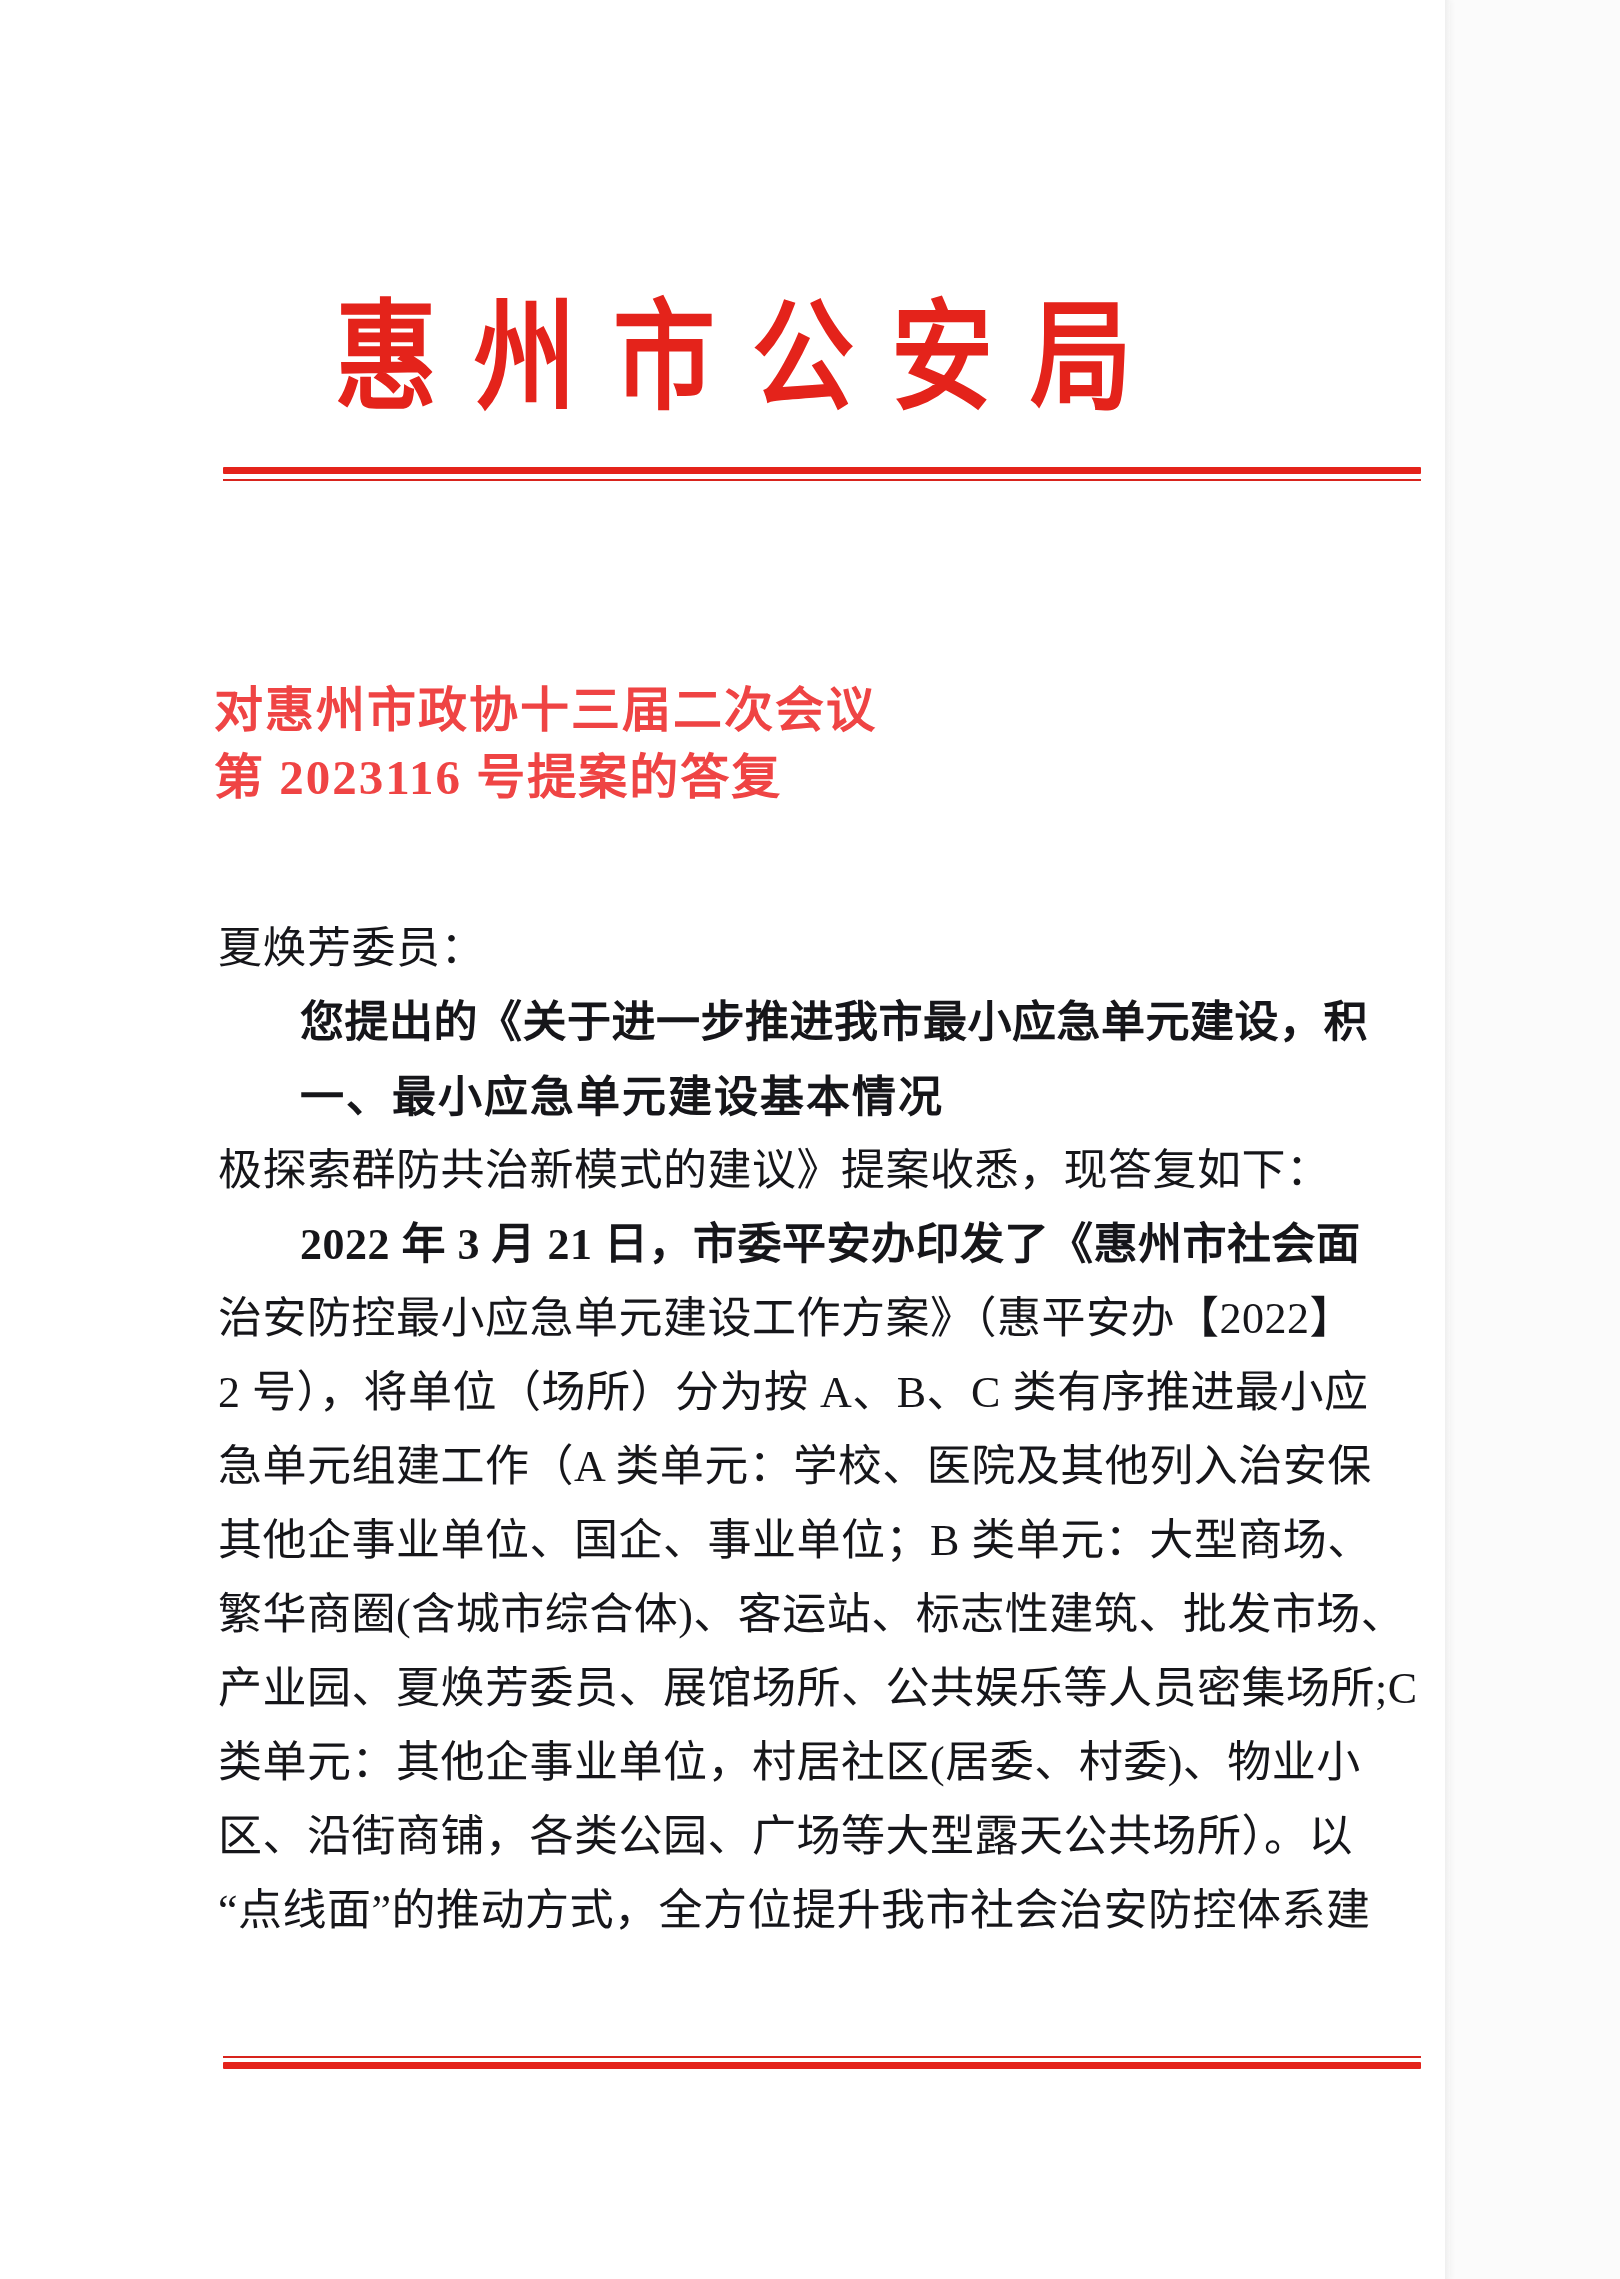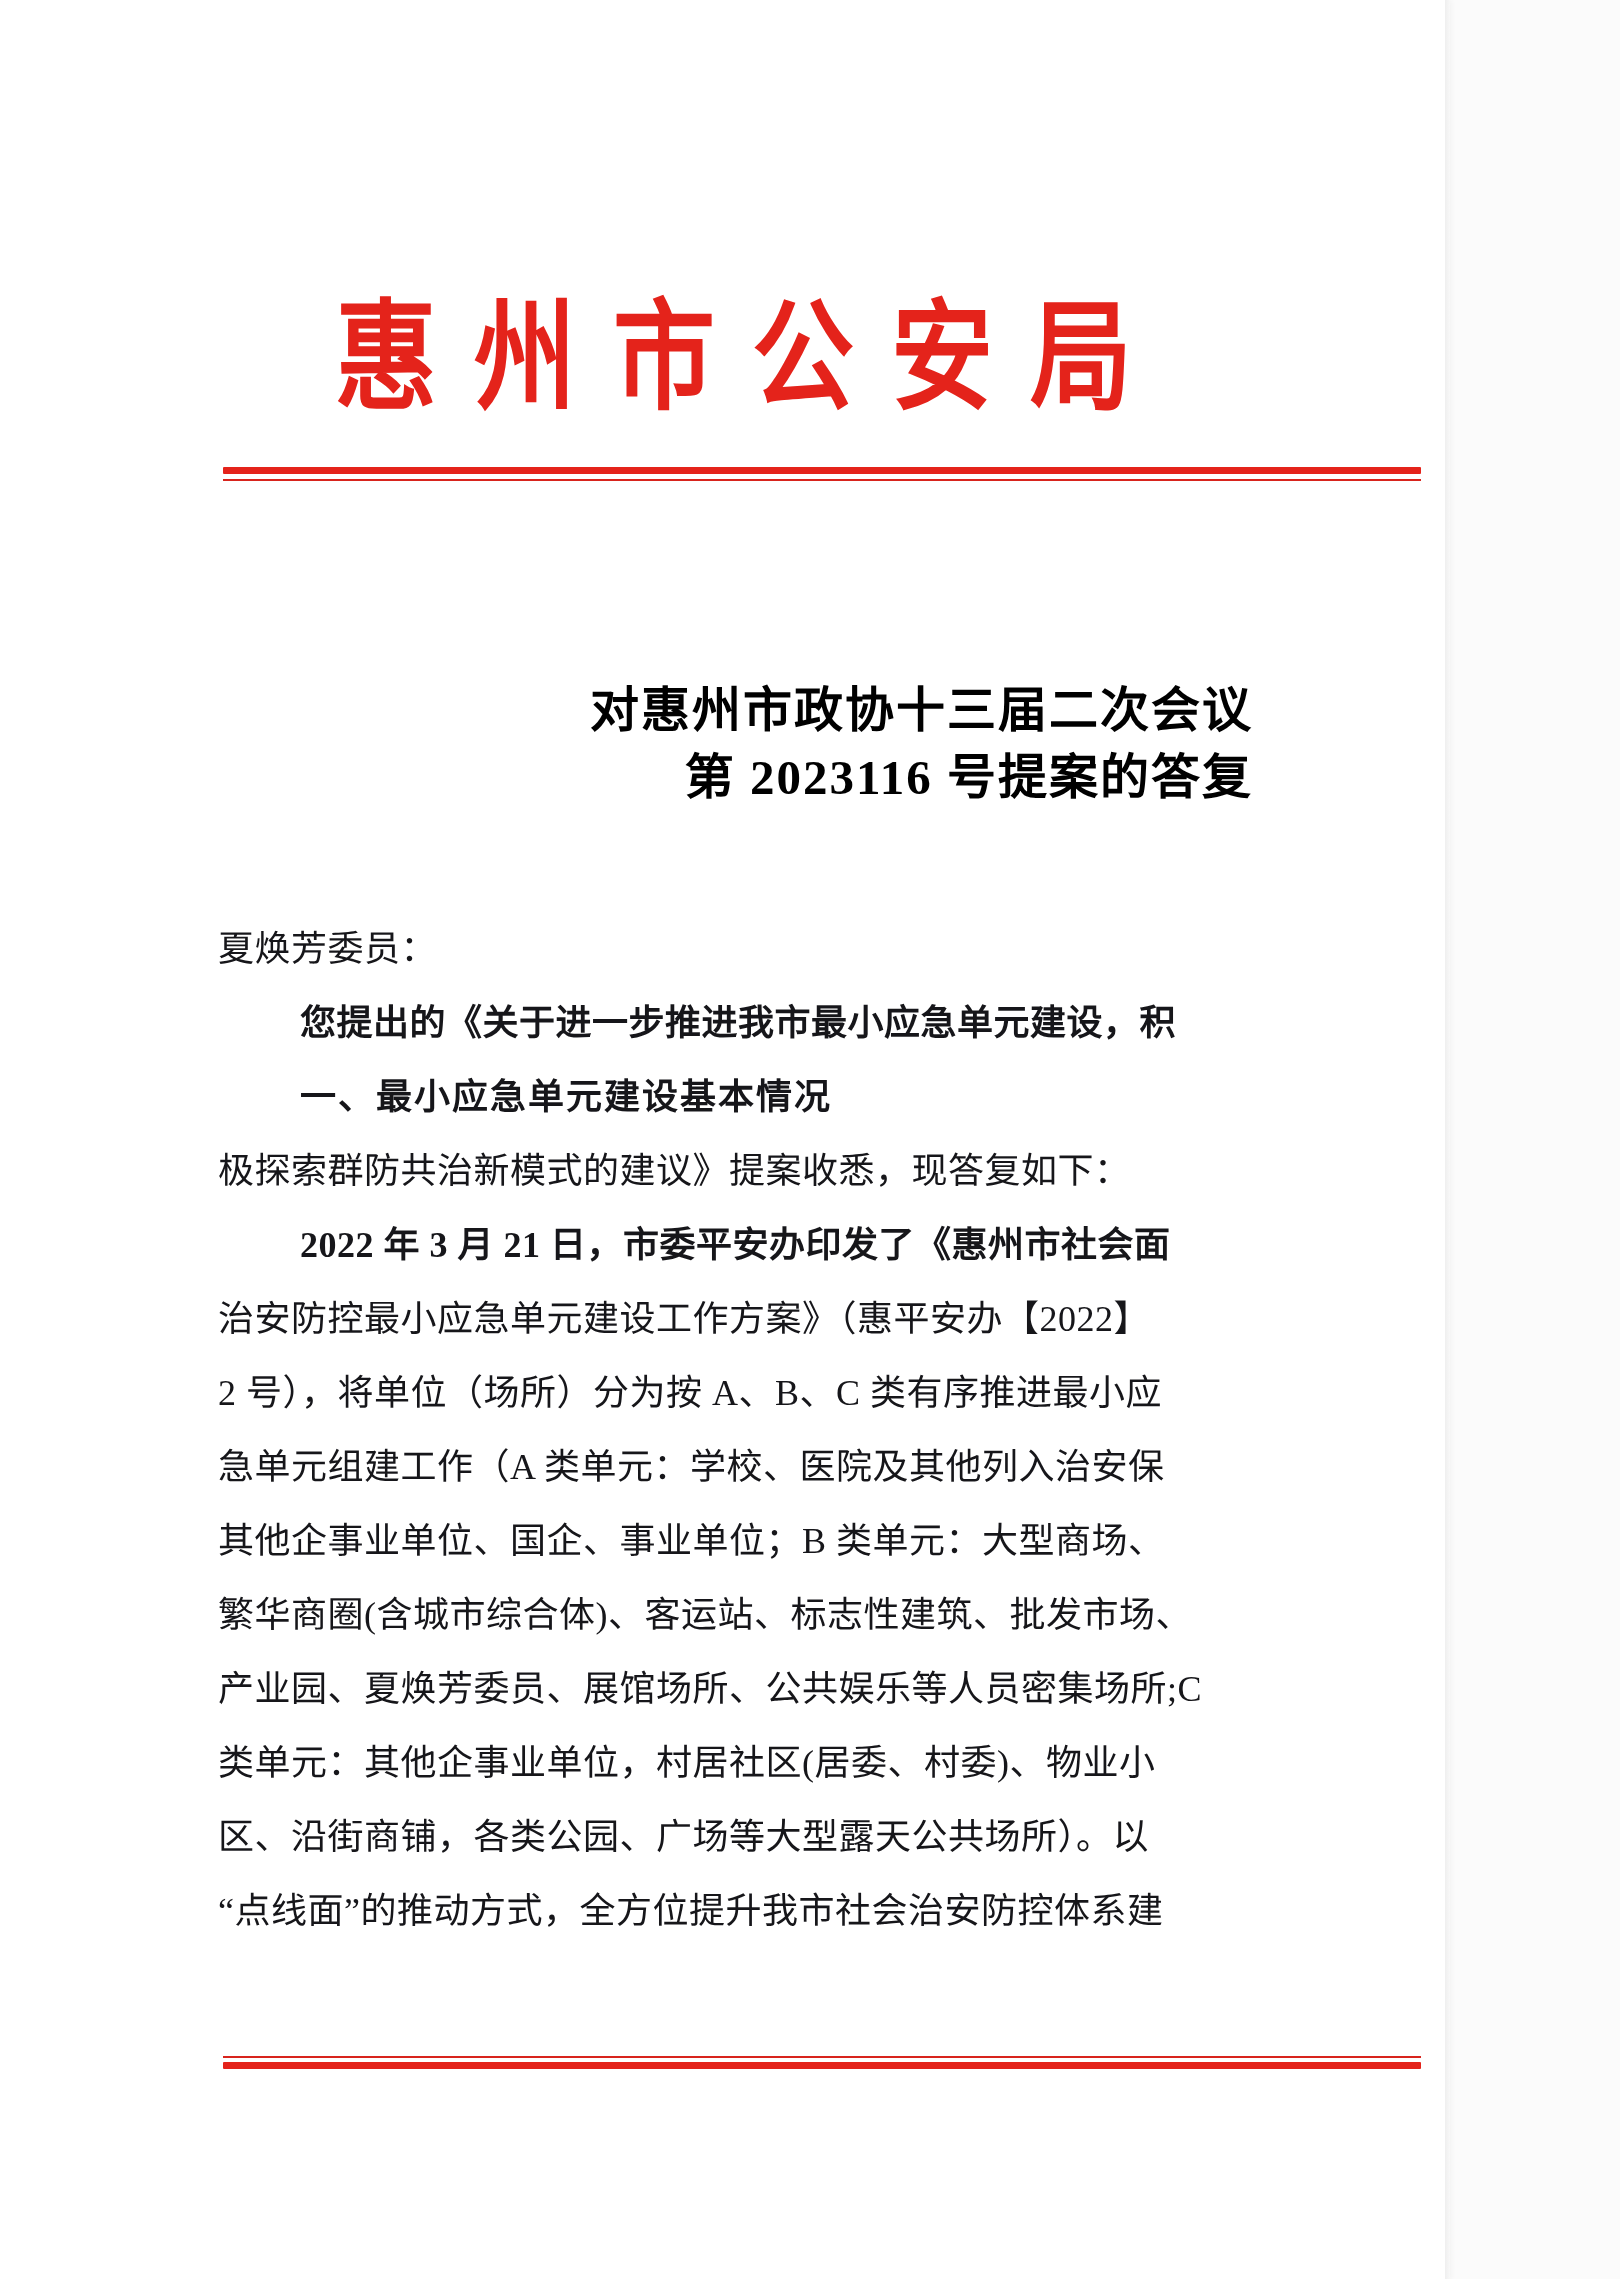--- a/index.html
+++ b/index.html
@@ -116,38 +116,38 @@
     letter-spacing: 2px;
     white-space: nowrap;
   }
 
   
   .doc-title {
     position: absolute;
     left: 214px;
     top: 678px;
     width: 1039px;
-    text-align: right;
+    text-align: left;
     font-family: "Liberation Serif", "DejaVu Serif", serif;
     font-weight: 700;
     font-size: 49px;
     line-height: 1.36;
-    color: #000000;
+    color: #ef4444;
     letter-spacing: 2px;
   }
   .doc-title .tline { display: block; white-space: nowrap; }
 
   
   .body-block {
     position: absolute;
     left: 218px;
     top: 912px;
     width: 1208px;
     font-family: "Liberation Serif", "DejaVu Serif", serif;
-    font-size: 36px;
+    font-size: 44px;
     line-height: 74px;
     color: #16161a;
     letter-spacing: 0.5px;
   }
 
   .body-line {
     display: block;
     white-space: nowrap;
     height: 74px;
   }

